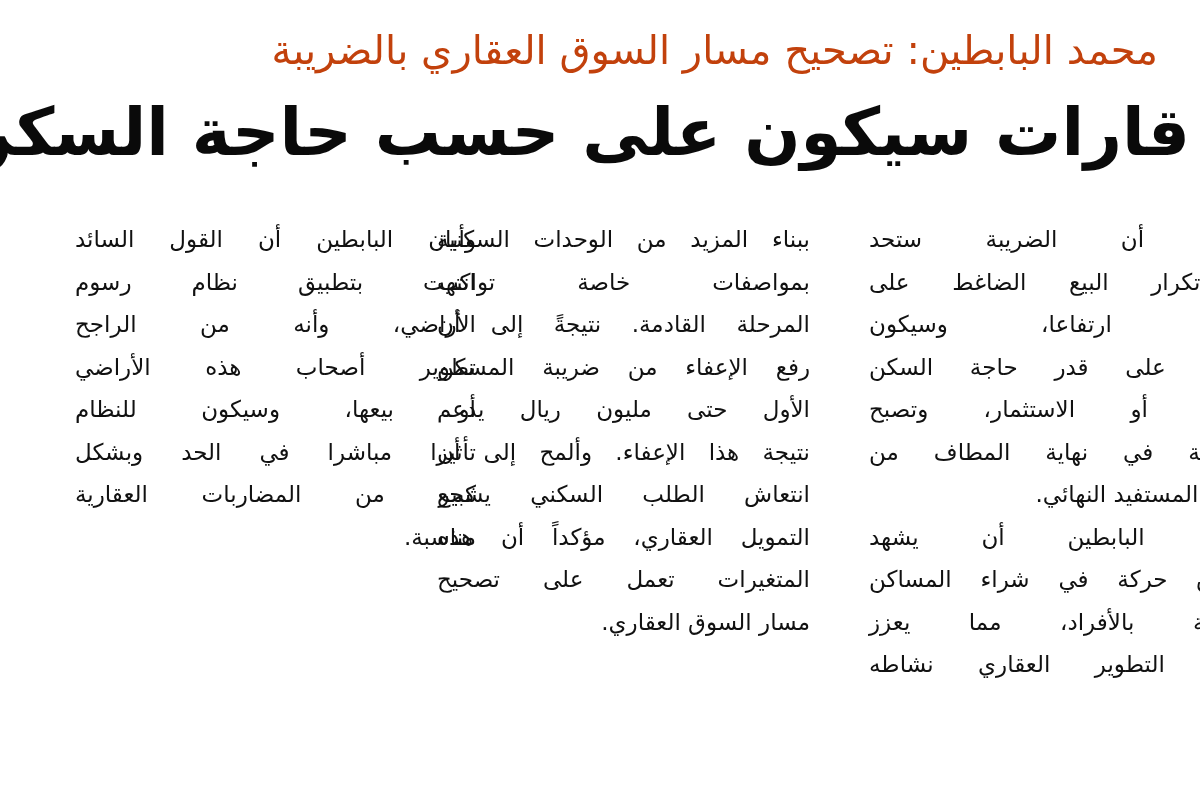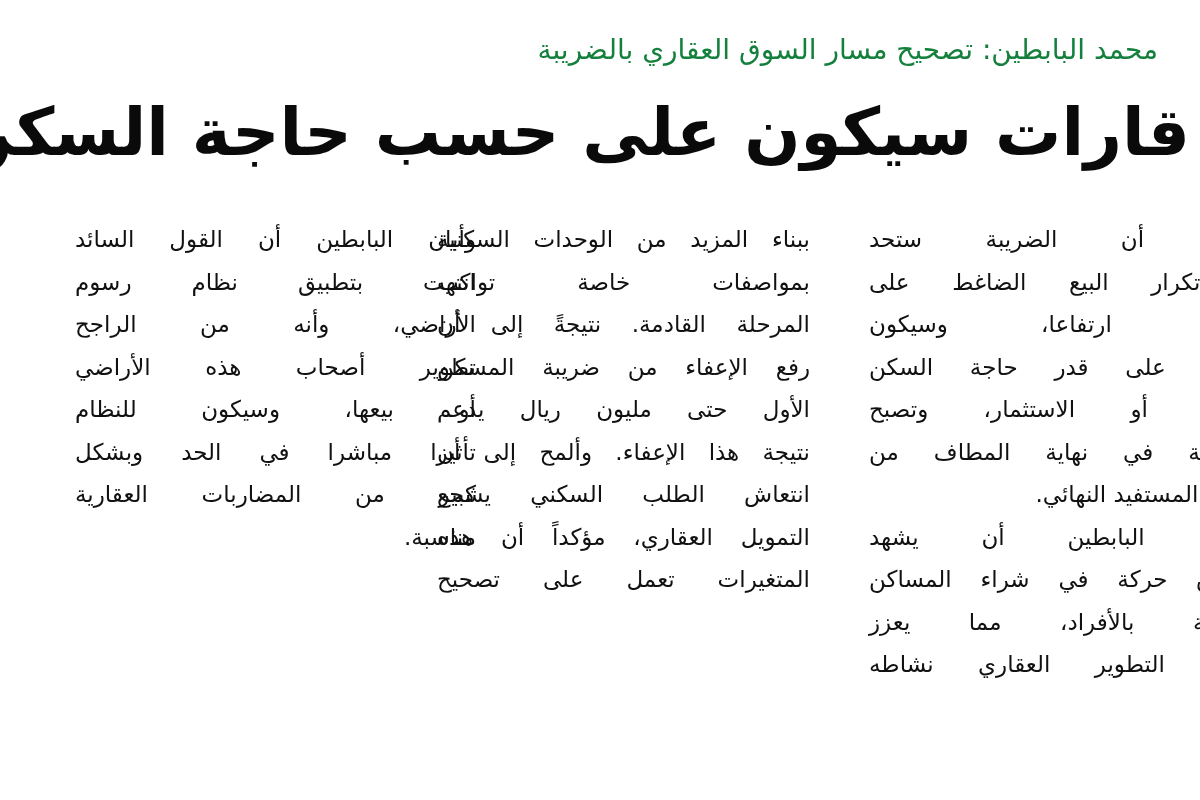--- a/index.html
+++ b/index.html
@@ -15,23 +15,23 @@
       font-family: "DejaVu Sans", sans-serif;
       color: #111111;
     }
     .kicker {
       position: absolute;
       top: 22px;
       right: 42px;
       direction: rtl;
       white-space: nowrap;
       font-family: "DejaVu Sans", sans-serif;
-      font-size: 28px;
+      font-size: 40px;
       line-height: 56px;
-      color: #15803d;
+      color: #c2410c;
       font-weight: normal;
     }
     .headline {
       position: absolute;
       top: 88px;
       right: 10px;
       direction: rtl;
       white-space: nowrap;
       font-family: "DejaVu Sans", sans-serif;
       font-size: 66px;
@@ -102,20 +102,21 @@
   <div class="col col-middle">
     <span class="line">ببناء المزيد من الوحدات السكنية</span>
     <span class="line">بمواصفات خاصة تواكب</span>
     <span class="line">المرحلة القادمة. نتيجةً إلى أن</span>
     <span class="line">رفع الإعفاء من ضريبة المسكن</span>
     <span class="line">الأول حتى مليون ريال يدعم</span>
     <span class="line">نتيجة هذا الإعفاء. وألمح إلى أن</span>
     <span class="line">انتعاش الطلب السكني يشجع</span>
     <span class="line">التمويل العقاري، مؤكداً أن هذه</span>
     <span class="line">المتغيرات تعمل على تصحيح</span>
+    <span class="line last">مسار السوق العقاري.</span>
   </div>
 
   <div class="col col-left">
     <span class="line">وأبان البابطين أن القول السائد</span>
     <span class="line">انتهت بتطبيق نظام رسوم</span>
     <span class="line">الأراضي، وأنه من الراجح</span>
     <span class="line">تطوير أصحاب هذه الأراضي</span>
     <span class="line">أو بيعها، وسيكون للنظام</span>
     <span class="line">تأثيرا مباشرا في الحد وبشكل</span>
     <span class="line">كبير من المضاربات العقارية</span>

